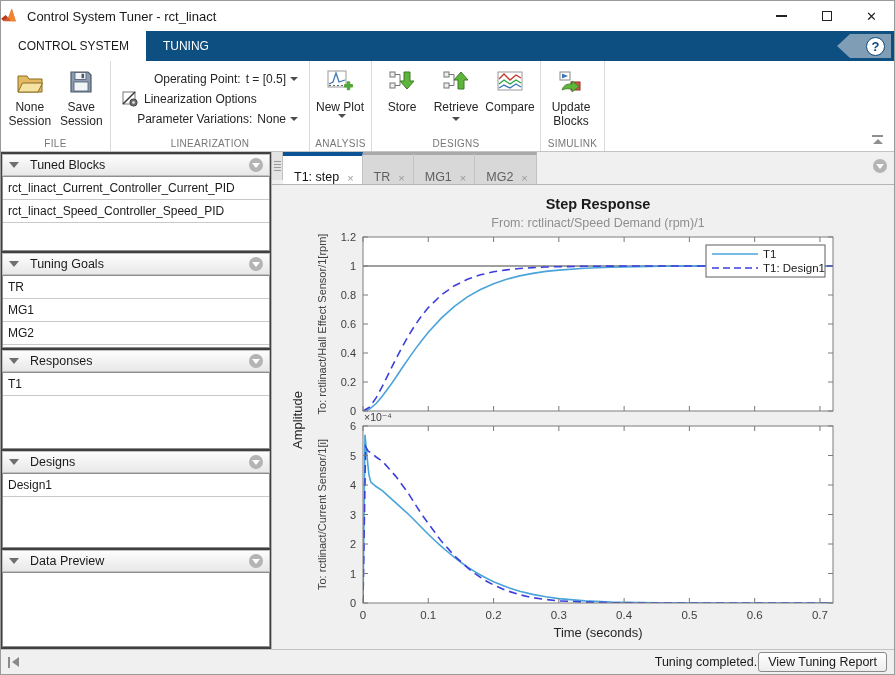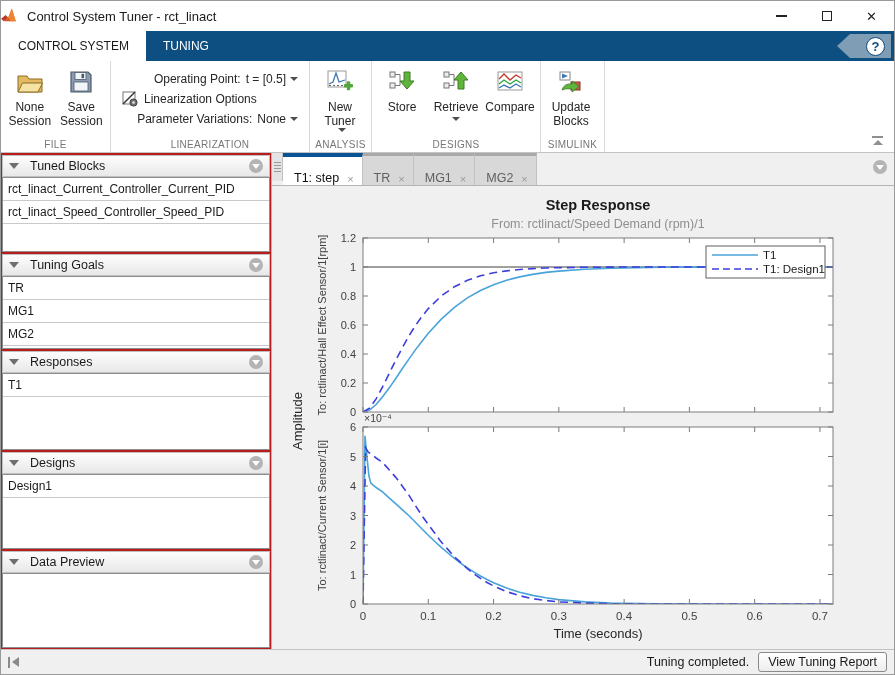--- a/index.html
+++ b/index.html
@@ -49,21 +49,21 @@
   .ribbon-collapse { position:absolute; right:11px; bottom:7px; display:flex; flex-direction:column;
                      align-items:center; gap:2px; }
   .ribbon-collapse .bar { width:11px; height:2px; background:#8f8f8f; }
   .ribbon-collapse .tri-up { width:0; height:0; border-left:5px solid transparent;
                              border-right:5px solid transparent; border-bottom:5px solid #8f8f8f; }
 
   
   .main { flex:1; display:flex; min-height:0; }
 
   
-  .sidebar { flex:0 0 271px; background:#b91c1c; border-right:1px solid #b5b5b5;
+  .sidebar { flex:0 0 271px; background:#404040; border-right:1px solid #b5b5b5;
              padding-top:2px; overflow:hidden; }
   .side-section { margin-bottom:2px; }
   .side-header { height:22px; margin:0 1px; background:linear-gradient(#fdfdfd,#e8e8e8);
                  border:1px solid #c0c0c0; display:flex; align-items:center; padding:0 6px; }
   .side-header .tri { width:0; height:0; border-left:5px solid transparent;
                       border-right:5px solid transparent; border-top:6px solid #6f6f6f; margin-right:11px; }
   .side-header .htitle { font-size:12.5px; color:#1a1a1a; }
   .hbtn { margin-left:auto; width:14px; height:14px; border-radius:50%; background:#b4b4b4;
           display:flex; align-items:center; justify-content:center; }
   .hbtn .tri2 { width:0; height:0; border-left:4px solid transparent; border-right:4px solid transparent;
@@ -88,21 +88,21 @@
   .plot-area svg { position:absolute; left:0; top:0;
                    font-family:"Liberation Sans","DejaVu Sans",sans-serif; }
 
   
   .statusbar { flex:0 0 25px; background:#f0f0f0; border-top:1px solid #c3c3c3; display:flex;
                align-items:center; padding:0 7px; font-size:12.5px; color:#1a1a1a; }
   .collapse-left { display:flex; align-items:center; }
   .collapse-left .bar { width:2px; height:11px; background:#8a8a8a; }
   .collapse-left .tri { width:0; height:0; border-top:5px solid transparent;
                         border-bottom:5px solid transparent; border-right:7px solid #8a8a8a; margin-left:2px; }
-  .status-right { margin-left:auto; display:flex; align-items:center; gap:9px; }
+  .status-right { margin-left:auto; display:flex; align-items:center; gap:1px; }
   .report-btn { border:1px solid #8a8a8a; border-radius:3px; background:linear-gradient(#ffffff,#ededed);
                 padding:2px 9px; font-size:12.5px; color:#1a1a1a; }
 </style>
 </head>
 <body>
 
 <div class="window">
 
   <div class="titlebar">
     <svg width="18" height="16" viewBox="0 0 20 18">
@@ -187,21 +187,21 @@
       <div class="rbtn">
         <span class="icon">
           <svg width="26" height="24" viewBox="0 0 26 24">
             <rect x="1" y="1" width="18" height="16" fill="#fff" stroke="#999"></rect>
             <polyline points="2,14 6,12 9,3 12,12 18,10" fill="none" stroke="#3d78b5" stroke-width="1.3"></polyline>
             <line x1="2" y1="15.5" x2="18" y2="15.5" stroke="#666" stroke-dasharray="2,2"></line>
             <rect x="17" y="14" width="9" height="3.4" rx="1" fill="#52a839"></rect>
             <rect x="19.8" y="11.2" width="3.4" height="9" rx="1" fill="#52a839"></rect>
           </svg>
           </span>
-        <span>New Tuner</span>
+        <span>New Plot</span>
           <span class="caret"></span>
       </div>
       <div class="rsection-label">ANALYSIS</div>
     </div>
 
     <div class="rsection">
       <div class="rbtn">
         <span class="icon">
           <svg width="26" height="24" viewBox="0 0 26 24">
             <rect x="1" y="2" width="5" height="5" fill="#eee" stroke="#777"></rect>

